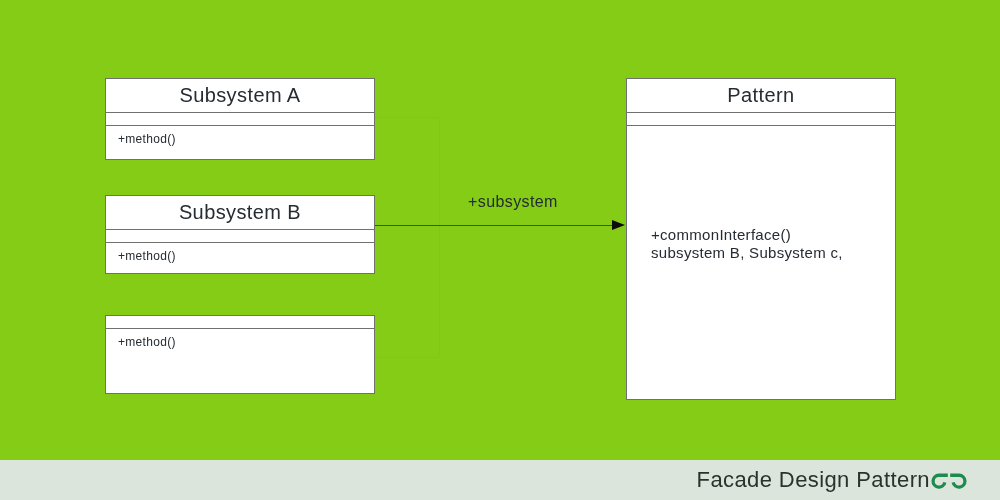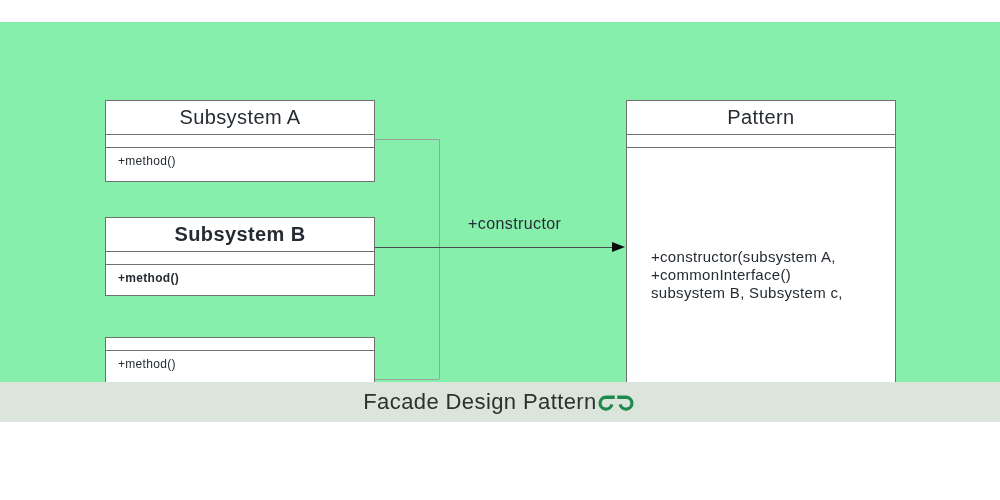--- a/index.html
+++ b/index.html
@@ -4,24 +4,23 @@
 <style>
   * { margin: 0; padding: 0; box-sizing: border-box; }
   html, body { background: #ffffff; }
   body {
     font-family: "Liberation Sans", sans-serif;
     color: var(--text, #262c33);
   }
   .stage {
     position: relative;
     width: 1000px;
-    height: 400px;
-    background: #86efac;
+    height: 500px;
+    background: #84cc16;
     overflow: hidden;
-    margin-top: 22px;
   }
 
   
   .uml-box {
     position: absolute;
     background: #ffffff;
     border: 1px solid var(--box-border, #707070);
   }
   .uml-title {
     text-align: center;
@@ -36,21 +35,21 @@
     height: 13px;
     border-bottom: 1px solid var(--box-border, #707070);
   }
   .uml-method {
     font-size: 12px;
     letter-spacing: 0.3px;
     padding: 6px 0 0 12px;
     color: var(--text, #262c33);
   }
   #box-subsystem-a { left: 105px; top: 78px;  width: 270px; height: 82px; }
-  #box-subsystem-b { left: 105px; top: 195px; width: 270px; height: 79px; font-weight: bold; }
+  #box-subsystem-b { left: 105px; top: 195px; width: 270px; height: 79px; }
   #box-subsystem-c { left: 105px; top: 315px; width: 270px; height: 79px; }
   #box-facade      { left: 626px; top: 78px;  width: 270px; height: 322px; }
   #box-facade .uml-body {
     padding: 100px 14px 0 24px;
     font-size: 15px;
     letter-spacing: 0.3px;
     line-height: 18px;
     color: var(--text, #262c33);
   }
 
@@ -77,21 +76,21 @@
   }
 
   
   .footer-bar {
     position: absolute;
     left: 0; bottom: 0;
     width: 1000px; height: 40px;
     background: var(--footer-bg, #dce5db);
     display: flex;
     align-items: center;
-    justify-content: center;
+    justify-content: flex-end;
     padding: 0 32px 0 30px;
   }
   .footer-title {
     font-size: 22px;
     letter-spacing: 0.4px;
     color: var(--footer-text, #29322c);
   }
   .footer-logo { width: 38px; height: 26px; display: block; }
 </style>
 </head>
@@ -113,32 +112,31 @@
 
   <div class="uml-box" id="box-subsystem-c">
     <div class="uml-empty"></div>
     <div class="uml-method">+method()</div>
   </div>
 
   <div class="uml-box" id="box-facade">
     <div class="uml-title">Pattern</div>
     <div class="uml-empty"></div>
     <div class="uml-body">
-      <div>+constructor(subsystem A,</div>
       <div>+commonInterface()</div>
       <div>subsystem B, Subsystem c,</div>
     </div>
   </div>
 
   <div class="line" id="conn-top"></div>
   <div class="line" id="conn-vertical"></div>
   <div class="line" id="conn-bottom"></div>
   <div class="line" id="arrow-shaft"></div>
   <div id="arrow-head"></div>
-  <div id="arrow-label">+constructor</div>
+  <div id="arrow-label">+subsystem</div>
 
   <div class="footer-bar">
     <div class="footer-title">Facade Design Pattern</div>
     <svg class="footer-logo" viewBox="0 0 64 40" xmlns="http://www.w3.org/2000/svg" aria-hidden="true">
       <g fill="none" stroke="#1f8a4d" stroke-width="5.5" class="logo-stroke">
         <path d="M30 12 H15 a10 10 0 1 0 10 12"></path>
         <path d="M34 12 H49 a10 10 0 1 1 -10 12"></path>
       </g>
     </svg>
   </div>

